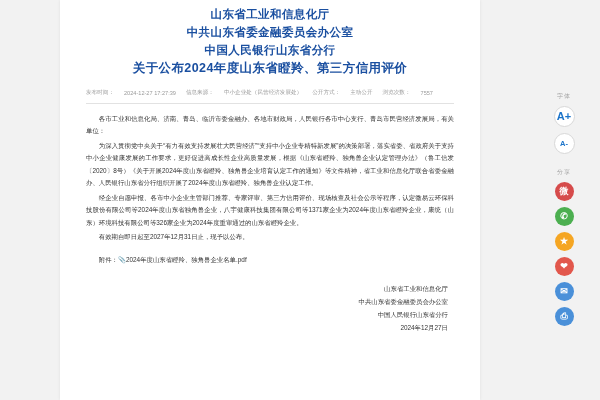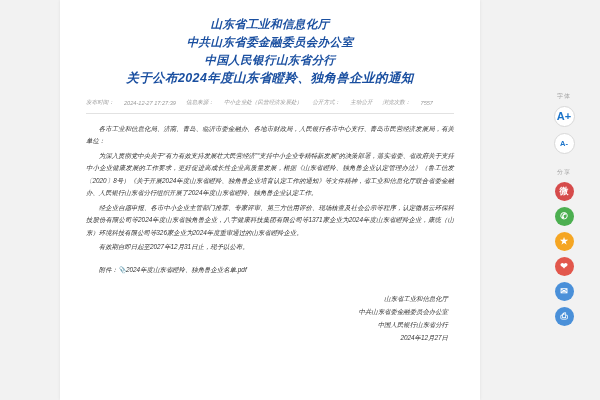--- a/index.html
+++ b/index.html
@@ -15,22 +15,21 @@
   }
   .page {
     position: absolute;
     left: 60px;
     top: 0;
     width: 420px;
     min-height: 400px;
     background: #ffffff;
     box-shadow: 0 0 3px rgba(0,0,0,0.08);
     box-sizing: border-box;
-    padding: 16px 26px 14px 26px;
-    font-style: italic;
+    padding: 6px 26px 14px 26px;
   }
   .title-block {
     text-align: center;
     color: #1a4fa0;
     font-weight: bold;
     line-height: 1.55;
   }
   .title-line {
     font-size: 11.5px;
     letter-spacing: 0.4px;
@@ -139,21 +138,21 @@
 </style>
 </head>
 <body>
 
 <div class="page">
 
   <div class="title-block">
     <div class="title-line">山东省工业和信息化厅</div>
     <div class="title-line">中共山东省委金融委员会办公室</div>
     <div class="title-line">中国人民银行山东省分行</div>
-    <div class="title-line main">关于公布2024年度山东省瞪羚、独角兽企业的通知</div>
+    <div class="title-line main">关于公布2024年度山东省瞪羚、第三方信用评价</div>
   </div>
 
   <div class="meta-bar">
     <span class="meta-item">发布时间：</span>
     <span class="meta-item">2024-12-27 17:27:39</span>
     <span class="meta-item">信息来源：</span>
     <span class="meta-item">中小企业处（民营经济发展处）</span>
     <span class="meta-item">公开方式：</span>
     <span class="meta-item">主动公开</span>
     <span class="meta-item">浏览次数：</span>

